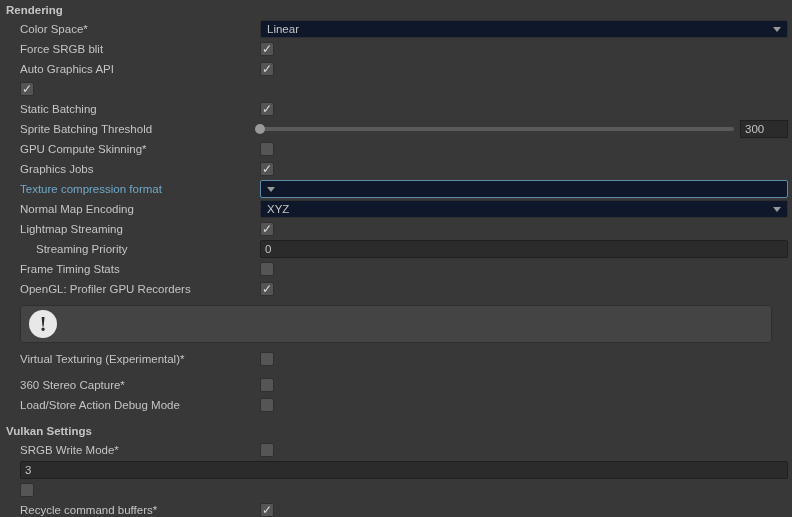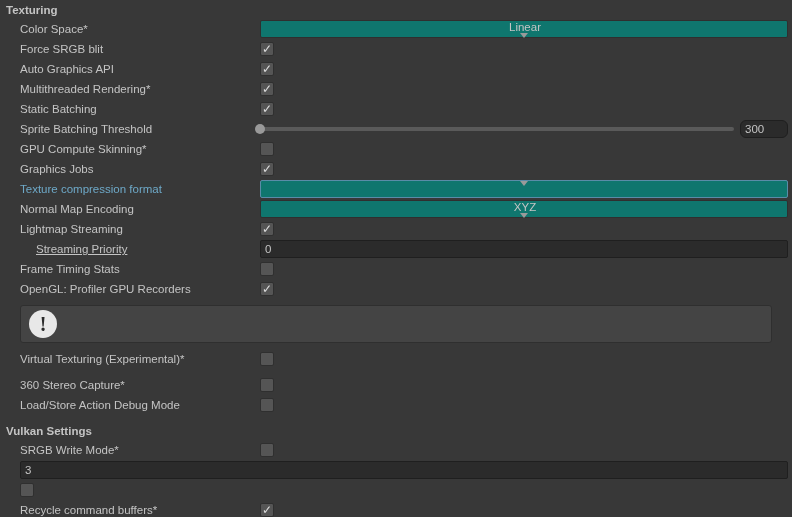--- a/index.html
+++ b/index.html
@@ -23,42 +23,41 @@
     height: 20px;
     padding-left: 20px;
   }
   .row.indent2 { padding-left: 36px; }
   .label {
     width: 240px;
     flex-shrink: 0;
     white-space: nowrap;
     color: #c4c4c4;
   }
-  .label.indent2 { width: 224px; text-decoration: underline; }
+  .label.indent2 { width: 224px; }
   .label.highlight { color: #6ea9c8; }
   .control {
     flex: 1;
     display: flex;
     align-items: center;
     padding-right: 4px;
   }
   .dropdown {
-    background: #0f766e;
+    background: #0f172a;
     border: 1px solid #2f2f2f;
     border-radius: 2px;
     height: 18px;
     width: 100%;
     display: flex;
     align-items: center;
     padding: 0 4px 0 6px;
     font-size: 11.5px;
     color: #c4c4c4;
     position: relative;
     cursor: pointer;
-    flex-direction: column;
   }
   .dropdown.highlight {
     border: 1px solid #5a8ca8;
   }
   .dropdown .dd-text { flex: 1; }
   .dropdown .dd-caret {
     width: 0; height: 0;
     border-left: 4px solid transparent;
     border-right: 4px solid transparent;
     border-top: 5px solid #9a9a9a;
@@ -100,21 +99,21 @@
     top: 50%;
     transform: translate(-50%, -50%);
     width: 10px; height: 10px;
     border-radius: 50%;
     background: #999;
   }
   .num-field {
     width: 48px;
     background: #2b2b2b;
     border: 1px solid #1f1f1f;
-    border-radius: 6px;
+    border-radius: 0;
     color: #c4c4c4;
     font-size: 11.5px;
     height: 18px;
     padding: 0 4px;
     text-align: left;
   }
   .text-field {
     width: 100%;
     background: #2b2b2b;
     border: 1px solid #1f1f1f;
@@ -151,21 +150,21 @@
   }
   .info-text {
     font-size: 10.5px;
     color: #9c9c9c;
   }
   .spacer { height: 6px; }
 </style>
 </head>
 <body>
 
-<div class="section-header">Texturing</div>
+<div class="section-header">Rendering</div>
 
 <div class="row">
   <div class="label">Color Space*</div>
   <div class="control">
     <div class="dropdown">
       <span class="dd-text">Linear</span>
       <span class="dd-caret"></span>
     </div>
   </div>
 </div>
@@ -178,21 +177,20 @@
 </div>
 
 <div class="row">
   <div class="label">Auto Graphics API</div>
   <div class="control">
       <div class="checkbox checked"></div>
     </div>
 </div>
 
 <div class="row">
-  <div class="label">Multithreaded Rendering*</div>
   <div class="control">
       <div class="checkbox checked"></div>
     </div>
 </div>
 
 <div class="row">
   <div class="label">Static Batching</div>
   <div class="control">
       <div class="checkbox checked"></div>
     </div>

